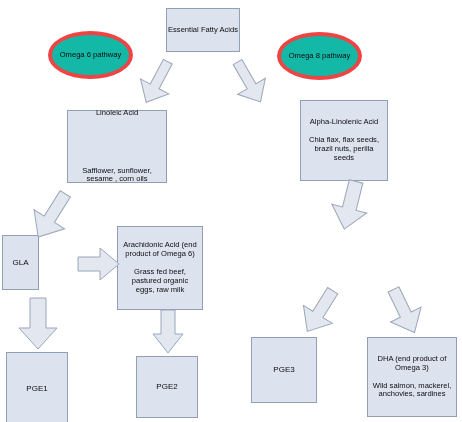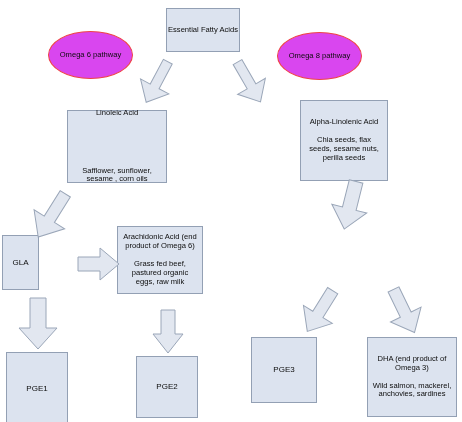--- a/index.html
+++ b/index.html
@@ -18,22 +18,22 @@
     display:flex;
     flex-direction:column;
     align-items:center;
     justify-content:center;
     text-align:center;
     color:#0c0c0c;
     line-height:1.18;
   }
   .ellipse{
     position:absolute;
-    background:#d946ef;
-    border:1px solid #ef4444;
+    background:#14b8a6;
+    border:4px solid #ef4444;
     border-radius:50%;
     box-sizing:border-box;
     display:flex;
     align-items:center;
     justify-content:center;
     text-align:center;
     color:#0c0c0c;
     line-height:1.2;
   }
   .title{font-size:7.6px;}
@@ -61,28 +61,28 @@
     <span class="ell-lbl">Omega 8 pathway</span>
   </div>
 
   <div class="node" style="left:67px;top:110px;width:100px;height:73px;padding:6px 6px;gap:40px;">
     <span class="title">Linoleic Acid</span>
     <span class="sub">Safflower, sunflower, sesame , corn oils</span>
   </div>
 
   <div class="node" style="left:272px;top:100px;width:88px;height:81px;padding:5px 5px;margin-left:28px;">
     <span class="title">Alpha-Linolenic Acid</span>
-    <span class="sub">Chia seeds, flax seeds, sesame nuts, perilla seeds</span>
+    <span class="sub">Chia flax, flax seeds, brazil nuts, perilla seeds</span>
   </div>
 
   <div class="node" style="left:2px;top:235px;width:37px;height:55px;">
     <span class="lbl">GLA</span>
   </div>
 
-  <div class="node" style="left:117px;top:226px;width:86px;height:68px;padding:6px 5px;">
+  <div class="node" style="left:117px;top:226px;width:86px;height:84px;padding:6px 5px;">
     <span class="title">Arachidonic Acid (end product of Omega 6)</span>
     <span class="sub">Grass fed beef, pastured organic eggs, raw milk</span>
   </div>
 
 
   <div class="node" style="left:6px;top:352px;width:62px;height:74px;">
     <span class="lbl">PGE1</span>
   </div>
 
   <div class="node" style="left:136px;top:356px;width:62px;height:62px;">

